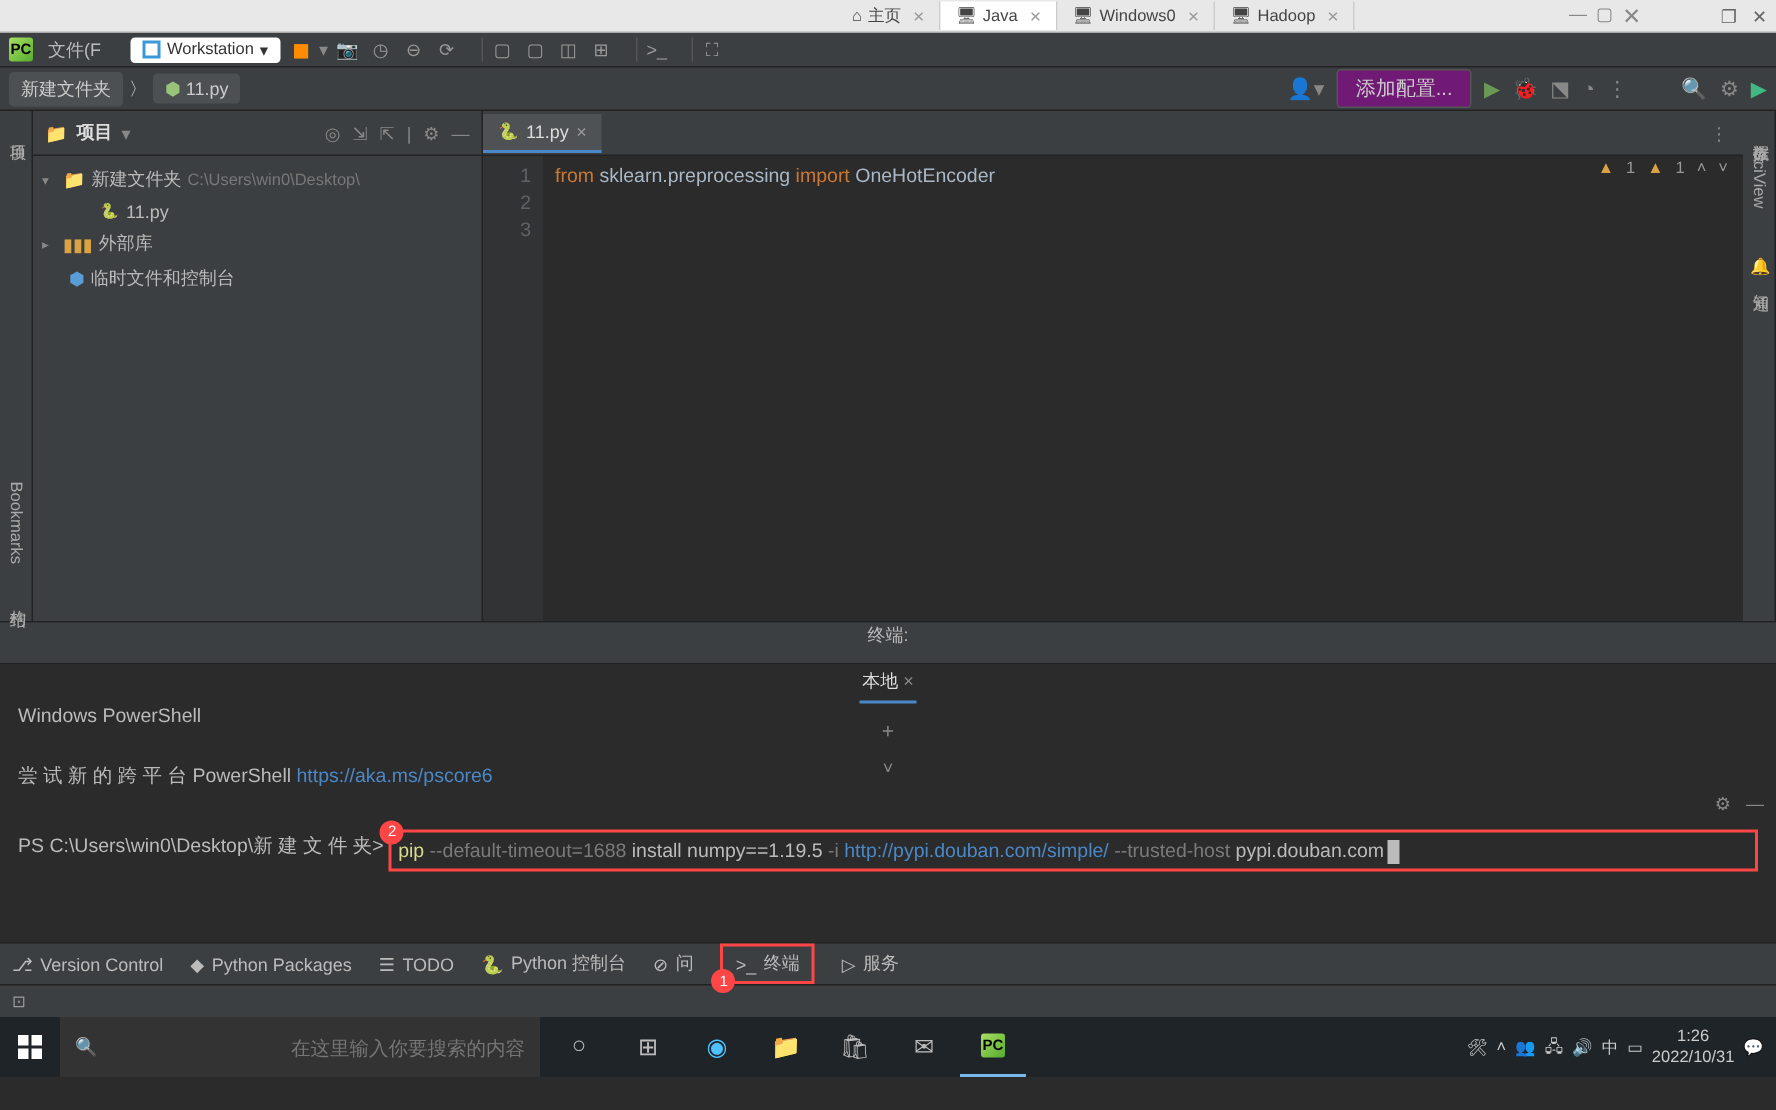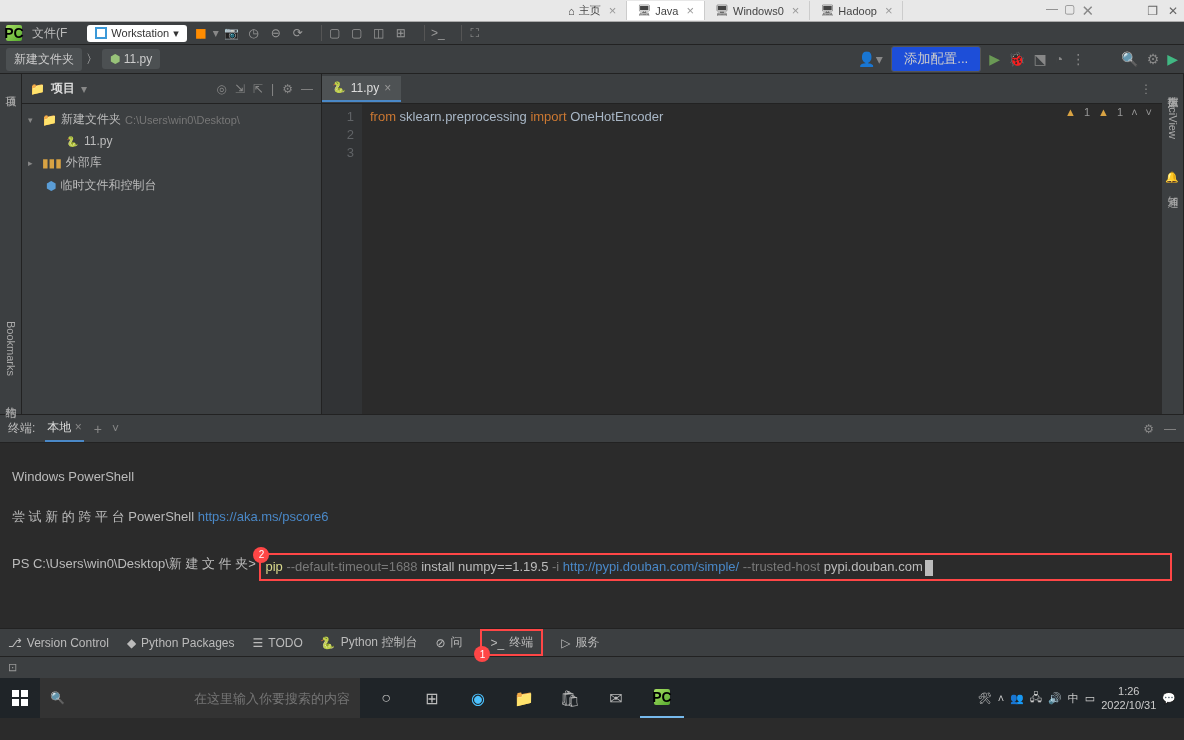--- a/index.html
+++ b/index.html
@@ -2,30 +2,30 @@
 <html><head>
 <meta charset="utf-8">
 <style>
 * { margin: 0; padding: 0; box-sizing: border-box; font-family: "Microsoft YaHei", Arial, sans-serif; }
 body { width: 1184px; height: 740px; background: #2b2b2b; color: #bbbbbb; font-size: 12px; overflow: hidden; }
 .vm-tabs { height: 22px; background: #e8e8e8; display: flex; align-items: center; border-bottom: 1px solid #aaa; }
 .vm-tab { padding: 2px 10px; display: flex; align-items: center; gap: 4px; font-size: 11px; color: #444; border-right: 1px solid #ccc; cursor: pointer; }
 .vm-tab.active { background: #fff; }
 .vm-close { color: #999; margin-left: 4px; font-size: 13px; }
 .top-bar { height: 22px; background: #3c3f41; display: flex; align-items: center; padding: 0 6px; gap: 4px; position: relative; }
-.app-icon { width: 16px; height: 16px; background: linear-gradient(135deg,#a8e063,#56ab2f); border-radius: 2px; display: flex; align-items: center; justify-content: center; font-size: 14px; font-weight: bold; color: #000; }
+.app-icon { width: 16px; height: 16px; background: linear-gradient(135deg,#a8e063,#56ab2f); border-radius: 2px; display: flex; align-items: center; justify-content: center; font-size: 10px; font-weight: bold; color: #000; }
 .menu-text { color: #bbb; margin: 0 6px; cursor: pointer; }
 .ws-badge { background: #fff; color: #333; padding: 2px 8px; border-radius: 3px; display: flex; align-items: center; gap: 4px; font-size: 11px; margin-left: 10px;}
 .icon-btn { width: 18px; height: 18px; display: flex; align-items: center; justify-content: center; color: #999; cursor: pointer; }
 .pause-icon { color: #ff8c00; font-weight: bold; letter-spacing: -2px; }
 .nav-bar { height: 30px; background: #3c3f41; display: flex; align-items: center; padding: 0 6px; border-top: 1px solid #222; border-bottom: 1px solid #222; }
 .breadcrumb { display: flex; align-items: center; gap: 4px; color: #ccc; }
 .crumb { background: #4c5052; padding: 3px 8px; border-radius: 3px; font-size: 12px; }
 .nav-right { margin-left: auto; display: flex; align-items: center; gap: 8px; }
-.add-config { border: 1px solid #555; padding: 3px 12px; border-radius: 3px; cursor: pointer; background: #1d4ed8; color: #ccc; }
+.add-config { border: 1px solid #555; padding: 3px 12px; border-radius: 3px; cursor: pointer; background: #701a75; color: #ccc; }
 .nav-icon { color: #888; cursor: pointer; font-size: 14px; }
 .main-area { display: flex; height: 340px; }
 .side-gutter { width: 22px; background: #3c3f41; display: flex; flex-direction: column; align-items: center; padding-top: 8px; border-right: 1px solid #222; }
 .side-label { writing-mode: vertical-rl; color: #aaa; font-size: 11px; padding: 6px 0; cursor: pointer; }
 .side-gutter.right .side-label { writing-mode: vertical-lr; }
 .project-panel { width: 300px; background: #3c3f41; border-right: 1px solid #222; }
 .panel-header { height: 30px; display: flex; align-items: center; padding: 0 8px; gap: 6px; border-bottom: 1px solid #222; }
 .panel-title { font-weight: bold; color: #ddd; }
 .panel-icons { margin-left: auto; display: flex; gap: 8px; color: #888; }
 .tree { padding: 4px 0; font-size: 12px; }
@@ -40,21 +40,21 @@
 .ed-tab { padding: 5px 10px; background: #4e5254; display: flex; align-items: center; gap: 5px; border-bottom: 2px solid #4a88c7; color: #ddd; }
 .editor-body { flex: 1; display: flex; font-family: "JetBrains Mono", Consolas, monospace; font-size: 13px; position: relative; }
 .gutter { width: 40px; text-align: right; color: #606366; padding: 4px 8px 0 0; user-select: none; background: #313335; }
 .gutter div { height: 18px; line-height: 18px; }
 .code { flex: 1; padding: 4px 8px; color: #a9b7c6; }
 .code-line { height: 18px; line-height: 18px; white-space: pre; }
 .kw { color: #cc7832; }
 .analysis { position: absolute; right: 10px; top: 2px; display: flex; gap: 8px; align-items: center; color: #999; font-size: 11px; }
 .warn { color: #d9a343; }
 .terminal-panel { background: #2b2b2b; border-top: 1px solid #222; }
-.term-header { height: 28px; background: #3c3f41; display: flex; align-items: center; padding: 0 8px; gap: 10px; border-bottom: 1px solid #222; }
+.term-header { height: 28px; background: #3c3f41; display: flex; align-items: center; padding: 0 8px; gap: 10px; border-bottom: 1px solid #222; flex-direction: column; }
 .term-tab { border-bottom: 2px solid #4a88c7; padding: 4px 2px; color: #ddd; }
 .term-icons { margin-left: auto; display: flex; gap: 10px; color: #888; }
 .term-body { padding: 24px 12px; font-family: Consolas, monospace; font-size: 13px; line-height: 20px; color: #bbb; height: 185px; }
 .link { color: #4a88c7; }
 .cmd-box { border: 2px solid #ff4646; margin-top: 6px; padding: 2px 4px; position: relative; }
 .badge-num { position: absolute; background: #ff4646; color: #fff; border-radius: 50%; width: 16px; height: 16px; display: flex; align-items: center; justify-content: center; font-size: 10px; }
 .badge-2 { left: -8px; top: -8px; }
 .cmd-yellow { color: #d9d98c; }
 .cmd-gray { color: #7a7a7a; }
 .bottom-tools { height: 28px; background: #3c3f41; display: flex; align-items: center; padding: 0 8px; gap: 18px; border-top: 1px solid #222; position: relative; }

